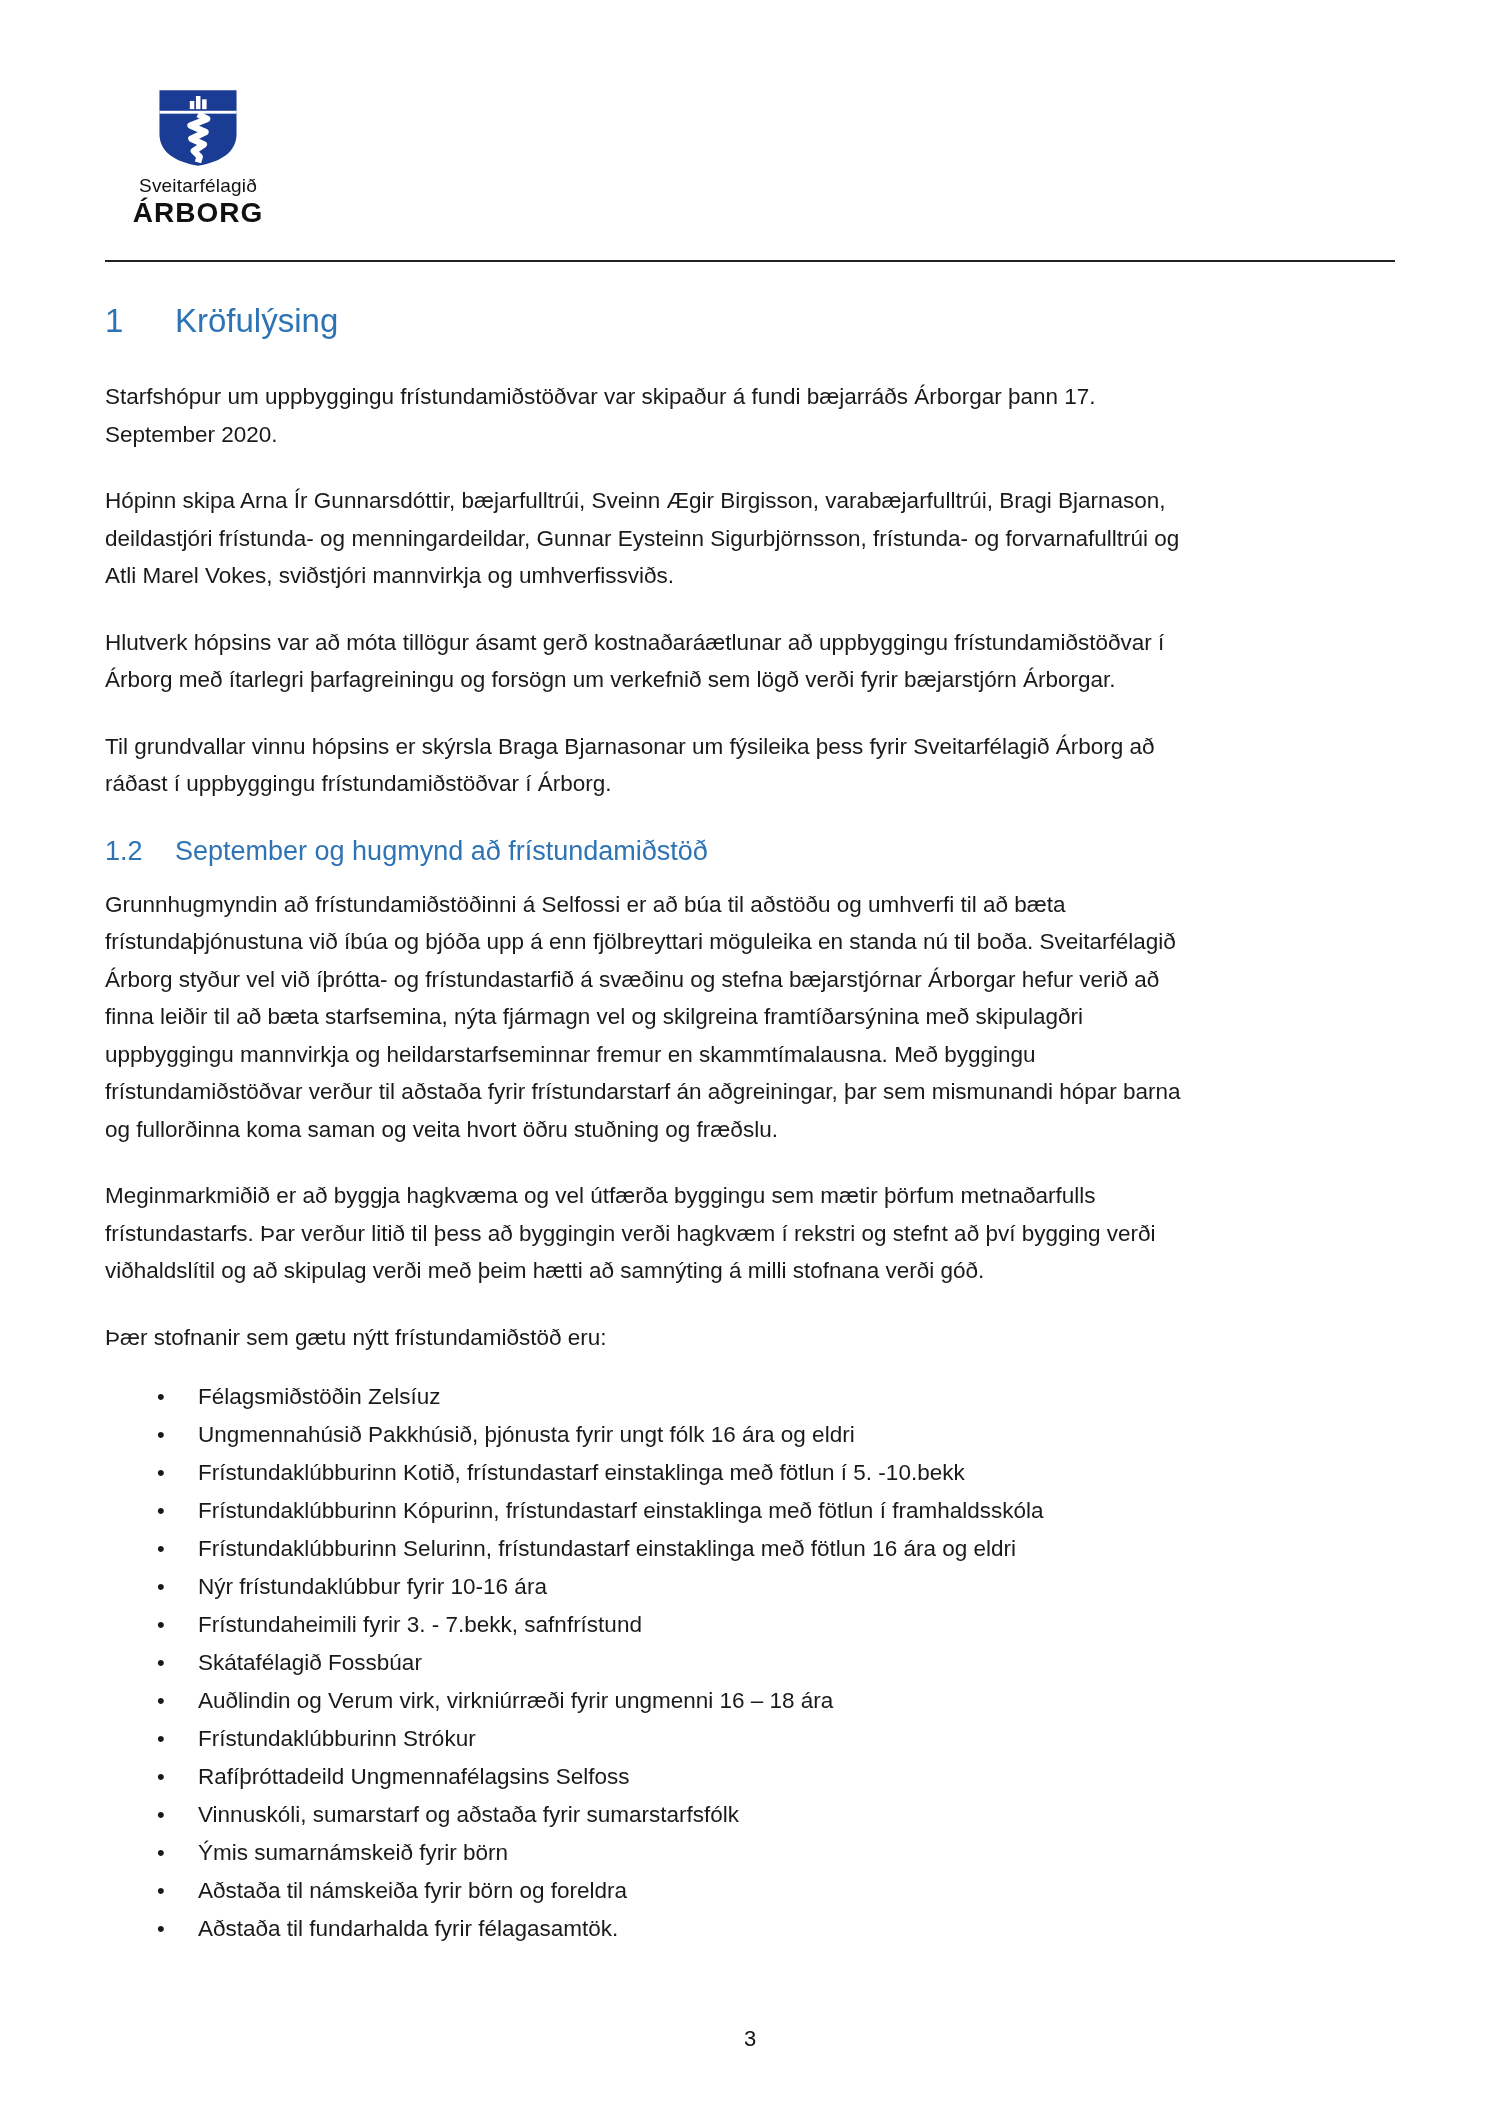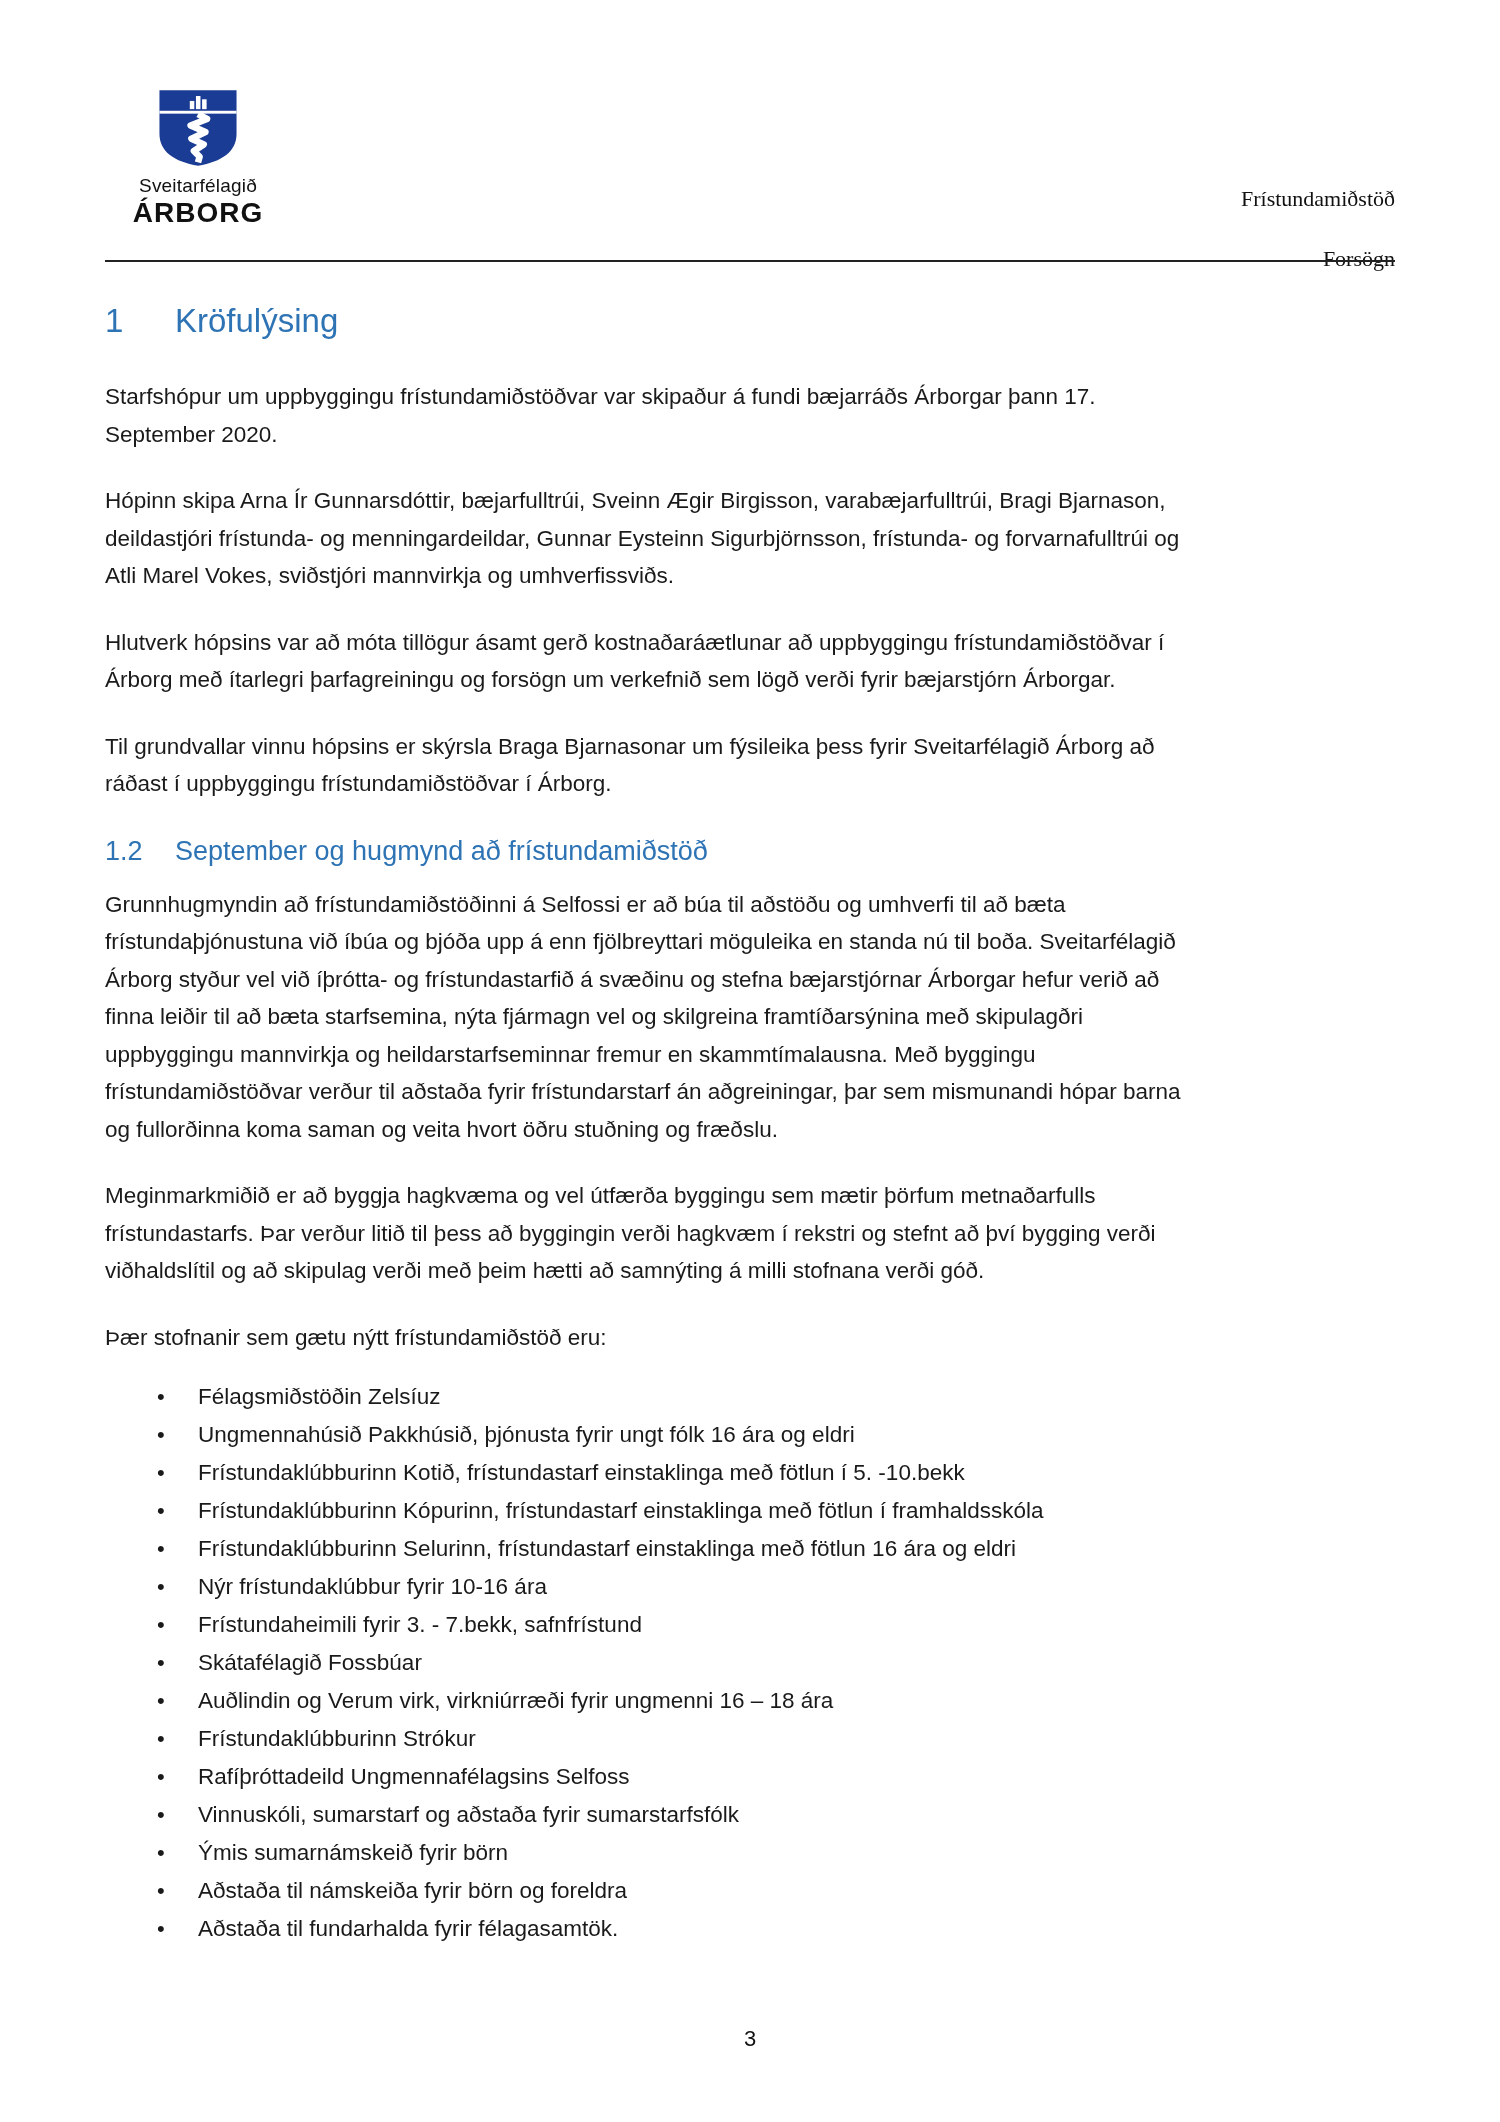--- a/index.html
+++ b/index.html
@@ -77,23 +77,20 @@
       <rect x="55" y="13" width="5.5" height="12" fill="#ffffff"></rect>
 
       <rect x="3" y="27" width="94" height="3.5" fill="#ffffff"></rect>
 
       <polyline points="50,31 61,37 41,45 59,53 42,61 57,68 45,76 52,83 50,90" fill="none" stroke="#ffffff" stroke-width="8" stroke-linejoin="round" stroke-linecap="butt"></polyline>
     </svg>
     <div class="org1">Sveitarfélagið</div>
     <div class="org2">ÁRBORG</div>
   </div>
 
-  <div class="doc-head"><span>Frístundamiðstöð</span><br>
-    <span>Forsögn</span>
-  </div>
   <div class="head-rule"></div>
 
   <div class="content">
 
     <h1 class="sec">
       <span class="h-num">1</span>
       <span>Kröfulýsing</span>
     </h1>
 
 

